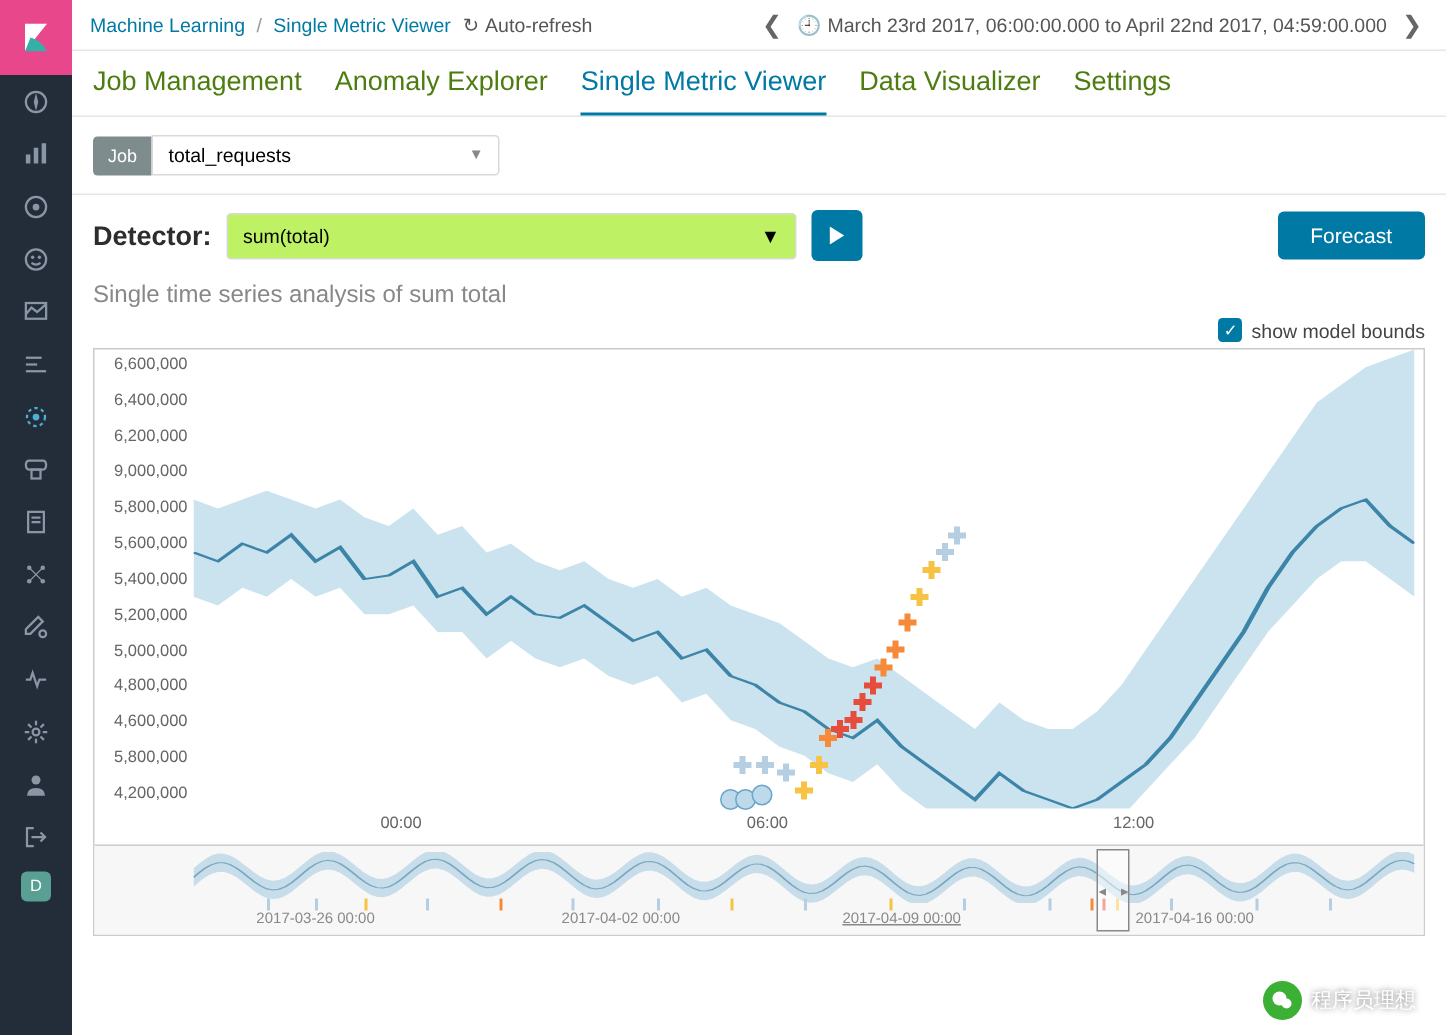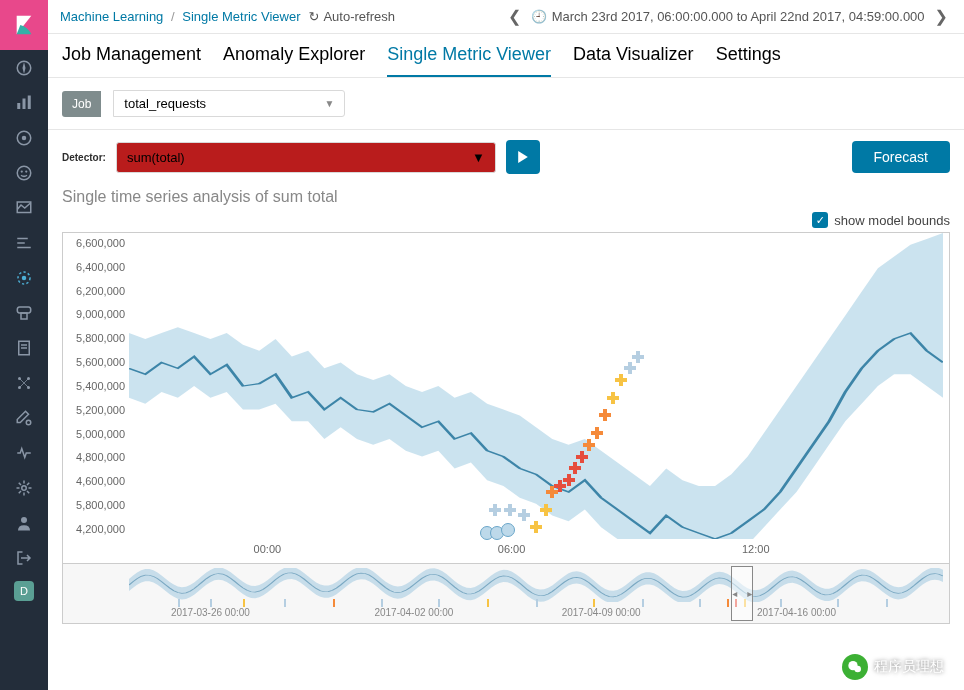--- a/index.html
+++ b/index.html
@@ -17,32 +17,32 @@
 .topbar { height: 34px; display: flex; align-items: center; padding: 0 12px; gap: 8px; border-bottom: 1px solid #e6e6e6; font-size: 13px; color: #555; }
 .breadcrumb a { color: #0079a5; text-decoration: none; }
 .breadcrumb a.active { color: #0079a5; }
 .breadcrumb .sep { color: #999; margin: 0 4px; }
 .auto-refresh { display: flex; align-items: center; gap: 4px; color: #555; cursor: pointer; }
 .time-nav { display: flex; align-items: center; gap: 6px; margin-left: auto; }
 .time-nav .chev { cursor: pointer; color: #666; font-size: 16px; padding: 0 4px; }
 .time-nav .range { display: flex; align-items: center; gap: 4px; cursor: pointer; }
 
 .tabs { display: flex; align-items: center; gap: 22px; padding: 10px 14px 0; border-bottom: 1px solid #e6e6e6; }
-.tabs .tab { font-size: 18px; color: #000000; padding-bottom: 10px; cursor: pointer; border-bottom: 2px solid transparent; }
+.tabs .tab { font-size: 18px; color: #4d7c0f; padding-bottom: 10px; cursor: pointer; border-bottom: 2px solid transparent; }
 .tabs .tab.active { color: #0079a5; border-bottom-color: #0079a5; }
 
-.job-row { display: flex; align-items: center; gap: 12px; padding: 12px 14px; border-bottom: 1px solid #e6e6e6; }
+.job-row { display: flex; align-items: center; gap: 0; padding: 12px 14px; border-bottom: 1px solid #e6e6e6; }
 .job-label { background: #7f8c8d; color: #fff; font-size: 12px; padding: 6px 10px; border-radius: 3px 0 0 3px; }
 .job-select { background: #fff; border: 1px solid #d9d9d9; padding: 5px 10px; font-size: 13px; width: 232px; display: flex; justify-content: space-between; align-items: center; border-radius: 0 3px 3px 0; cursor: pointer; }
 .job-select .caret { color: #888; font-size: 10px; }
 
 .content { padding: 10px 14px; flex: 1; overflow: auto; }
 .detector-row { display: flex; align-items: center; gap: 10px; }
-.detector-row .lbl { font-weight: 600; font-size: 10px; color: #2d2d2d; }
-.detector-row select, .detector-row .select-box { border: 1px solid #d9d9d9; padding: 7px 10px; font-size: 13px; width: 380px; background: #b91c1c; cursor: pointer; display:flex; justify-content:space-between; align-items:center; border-radius:3px;}
+.detector-row .lbl { font-weight: 600; font-size: 18px; color: #2d2d2d; }
+.detector-row select, .detector-row .select-box { border: 1px solid #d9d9d9; padding: 7px 10px; font-size: 13px; width: 380px; background: #bef264; cursor: pointer; display:flex; justify-content:space-between; align-items:center; border-radius:3px;}
 .play-btn { background: #0079a5; color: #fff; border: none; width: 34px; height: 34px; border-radius: 4px; cursor: pointer; display:flex;align-items:center;justify-content:center;}
 .forecast-btn { margin-left: auto; background: #0079a5; color: #fff; border: none; padding: 8px 22px; border-radius: 4px; cursor: pointer; font-size:14px;}
 
 .subtitle { font-size: 16px; color: #888; margin: 14px 0 6px; }
 .model-bounds { display: flex; align-items: center; gap: 6px; justify-content: flex-end; font-size: 13px; color: #444; margin-bottom:4px;}
 .model-bounds .chk { width: 16px; height: 16px; background: #0079a5; border-radius: 3px; display: flex; align-items: center; justify-content: center; color:#fff; font-size:11px;}
 
 .chart-shell { border: 1px solid #ccc; }
 .chart-header { padding: 6px 10px; font-size: 12px; color: #666; display:flex; gap:6px; }
 .chart-header .zoom-label { color: #666; }
@@ -314,21 +314,21 @@
               <div class="bar" style="left: 73.5%; height: 8px; background: rgb(245, 138, 58);"></div>
               <div class="bar" style="left: 74.5%; height: 8px; background: rgb(230, 77, 61);"></div>
               <div class="bar" style="left: 75.5%; height: 8px; background: rgb(247, 195, 68);"></div>
               <div class="bar" style="left: 80%; height: 8px; background: rgb(181, 206, 225);"></div>
               <div class="bar" style="left: 87%; height: 8px; background: rgb(181, 206, 225);"></div>
               <div class="bar" style="left: 93%; height: 8px; background: rgb(181, 206, 225);"></div>
             </div>
           <div class="swim-ticks" id="swimticks">
               <div class="st" style="left: 10%;">2017-03-26 00:00</div>
               <div class="st" style="left: 35%;">2017-04-02 00:00</div>
-              <div class="st" style="left: 58%;">2017-04-09 00:00</div>
+              <div class="st" style="left: 58%; text-decoration: underline;">2017-04-09 00:00</div>
               <div class="st" style="left: 82%;">2017-04-16 00:00</div>
             </div>
           <div class="swim-window" id="swimwin" style="left: 668.36px;">
             <span class="h">◂</span>
             <span class="h">▸</span>
           </div>
         </div>
       </div>
     </div>
   </div>

